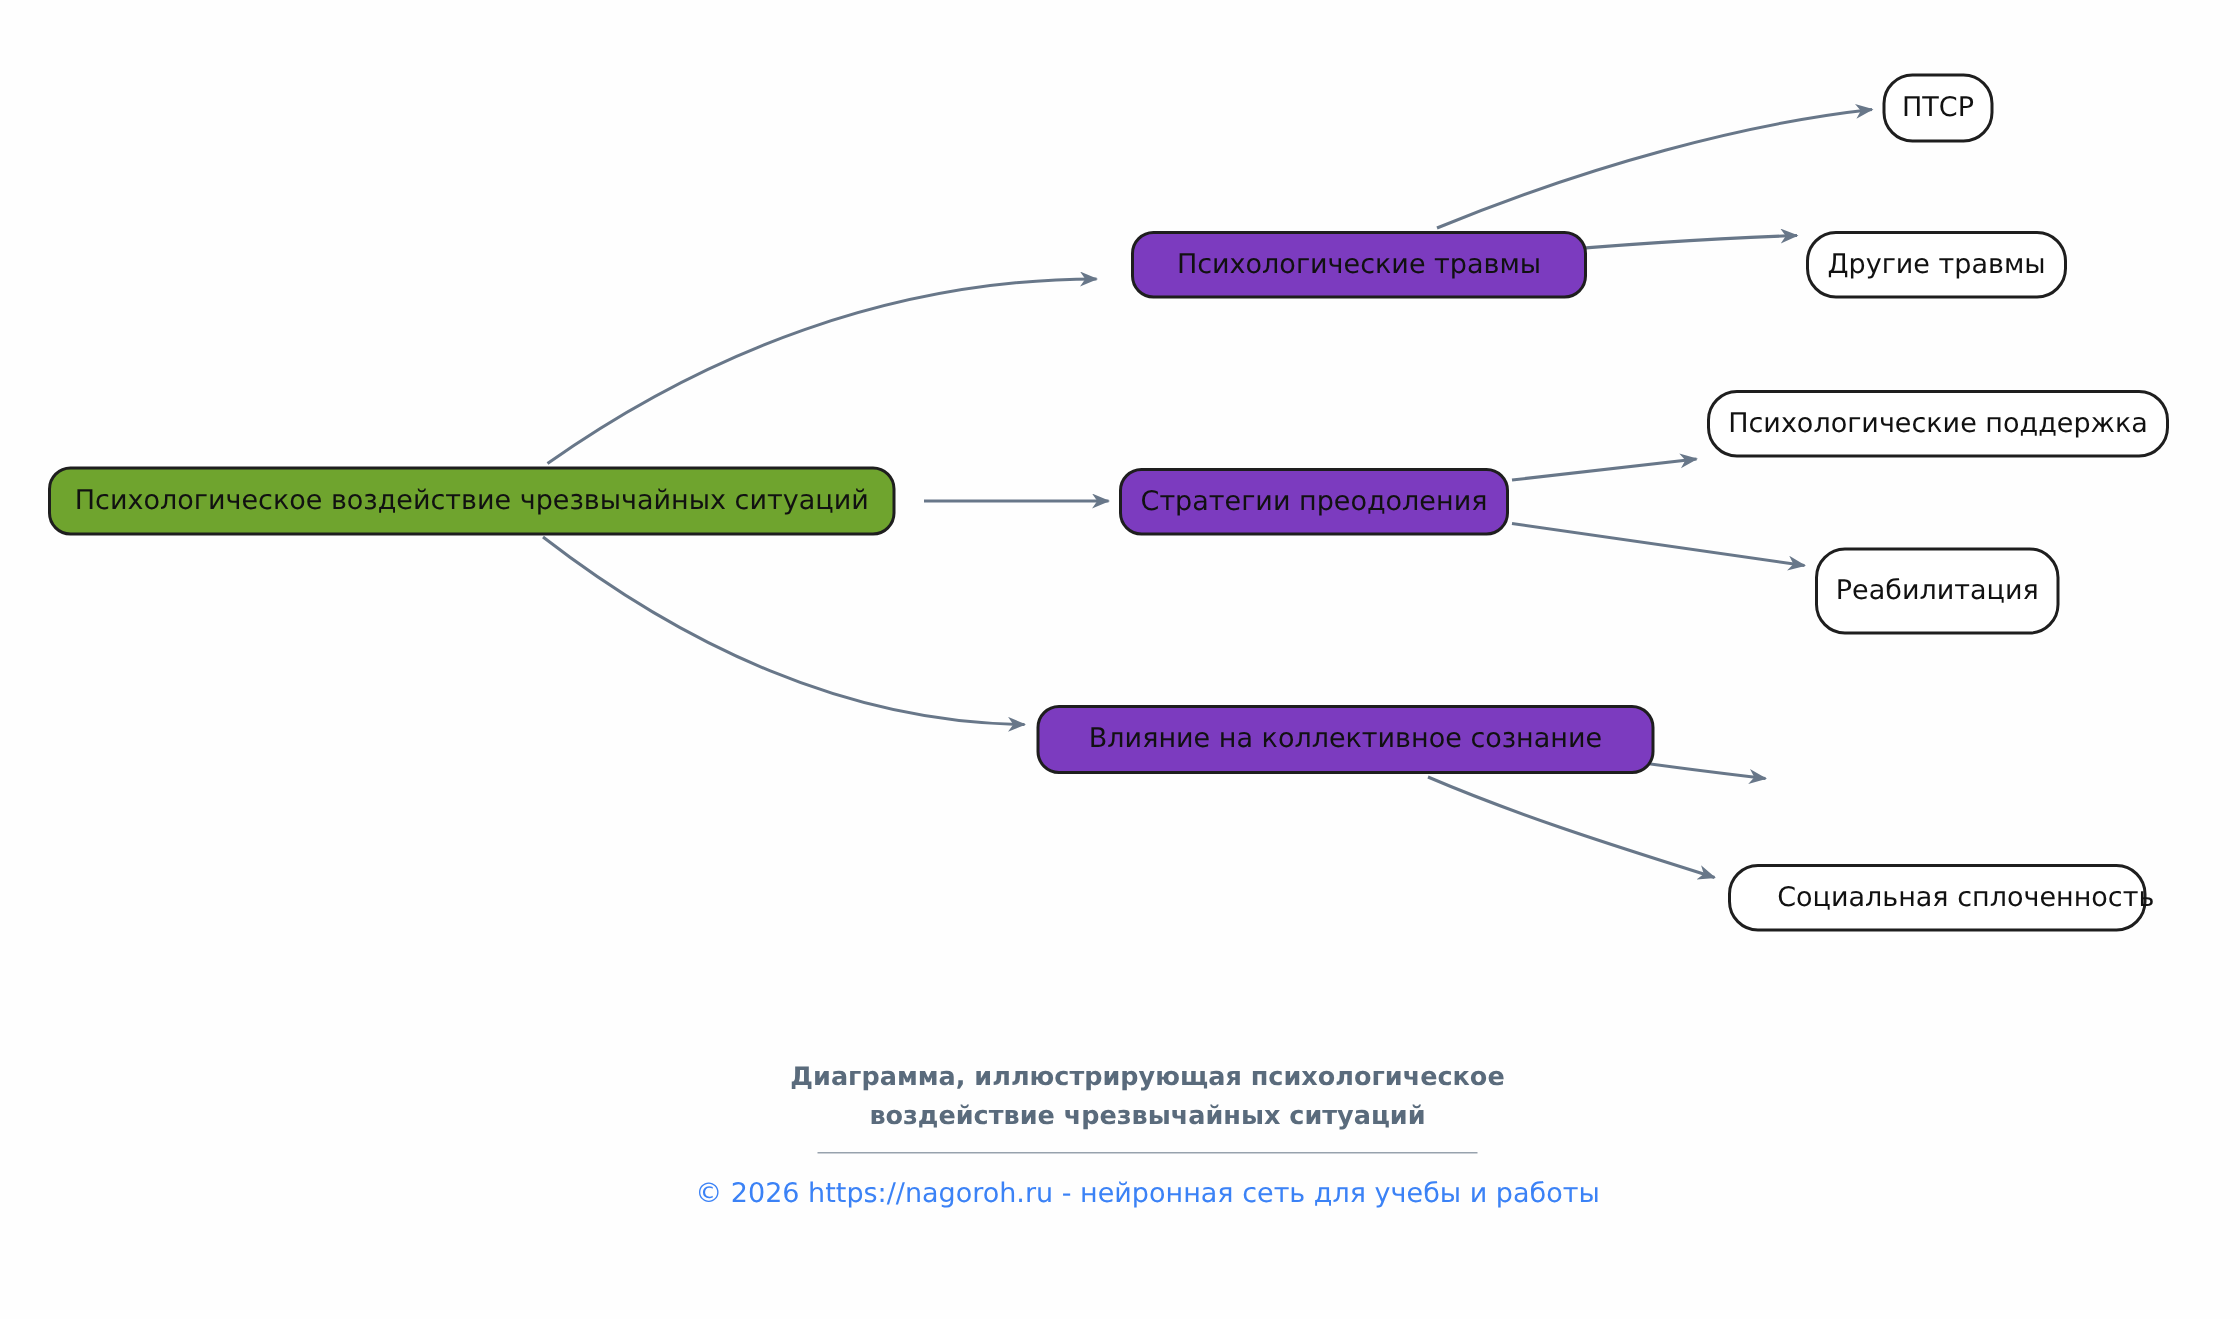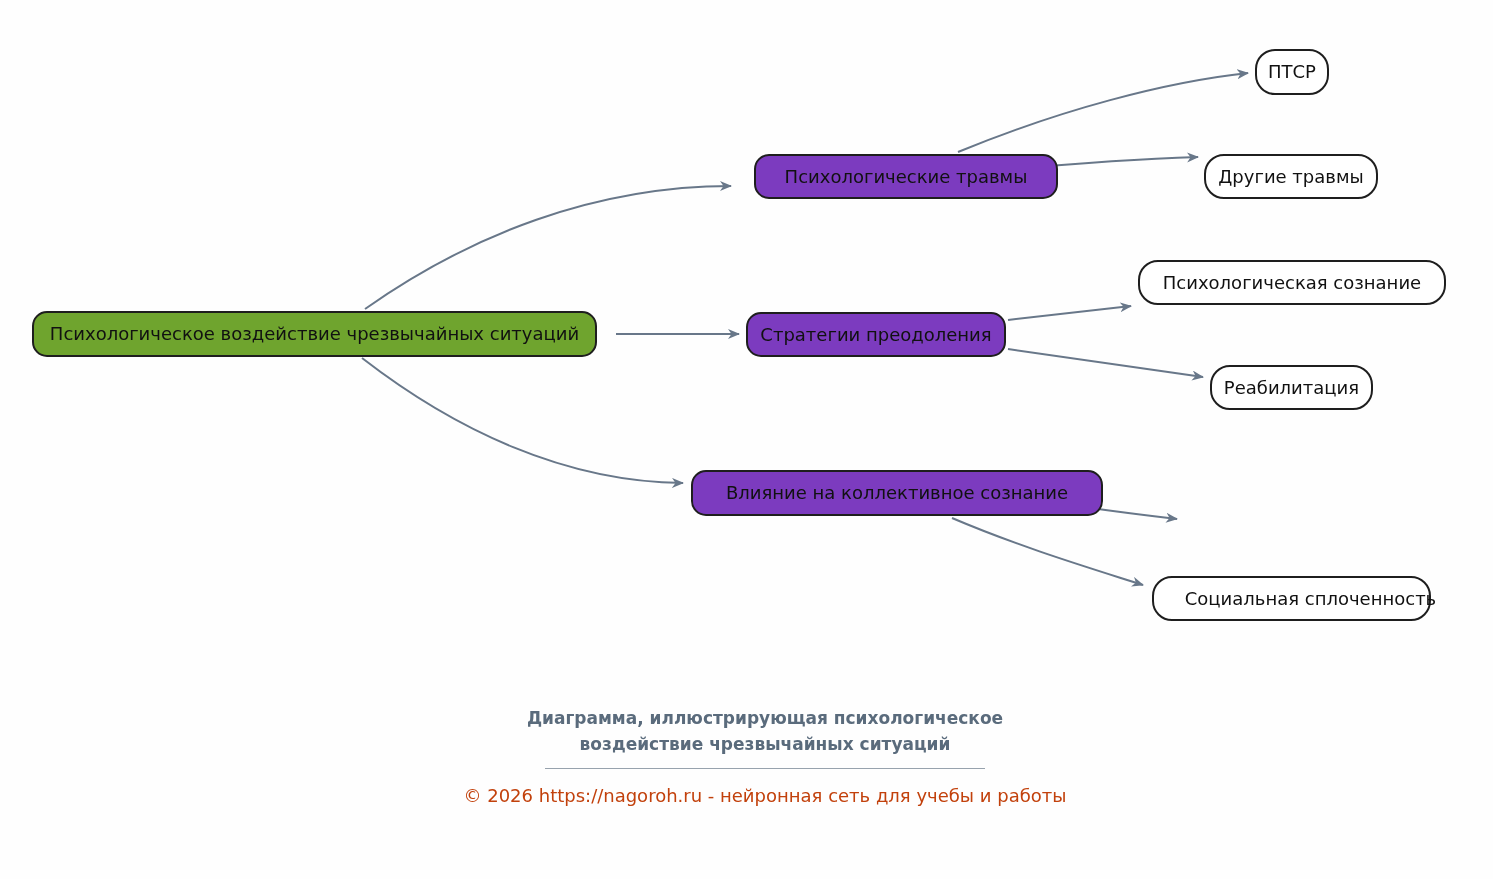--- a/index.html
+++ b/index.html
@@ -103,31 +103,31 @@
     <span>Влияние на коллективное сознание</span>
   </div>
 
   <div class="node leaf" style="left: 1255px; top: 49px; width: 74px; height: 46px; background: rgb(255, 255, 255);">
     <span>ПТСР</span>
   </div>
   <div class="node leaf" style="left: 1204px; top: 154px; width: 174px; height: 45px; background: rgb(255, 255, 255);">
     <span>Другие травмы</span>
   </div>
   <div class="node leaf" style="left: 1138px; top: 260px; width: 308px; height: 45px; background: rgb(255, 255, 255);">
-    <span>Психологическая сознание</span>
+    <span>Психологические поддержка</span>
   </div>
-  <div class="node leaf" style="left: 1210px; top: 365px; width: 163px; height: 45px; background: rgb(255, 255, 255);">
+  <div class="node leaf" style="left: 1210px; top: 365px; width: 163px; height: 58px; background: rgb(255, 255, 255);">
     <span>Реабилитация</span>
   </div>
   <div class="node leaf" style="left: 1152px; top: 576px; width: 279px; height: 45px; background: rgb(255, 255, 255); padding-left: 48px;">
     <span>Социальная сплоченность</span>
   </div>
 
   <div class="footer">
     <div class="caption" style="color: rgb(90, 107, 124);">
       <div>Диаграмма, иллюстрирующая психологическое</div>
       <div>воздействие чрезвычайных ситуаций</div>
     </div>
     <div class="divider"></div>
-    <div class="copyright" style="color: #c2410c;">© 2026 https://nagoroh.ru - нейронная сеть для учебы и работы</div>
+    <div class="copyright" style="color: #3b82f6;">© 2026 https://nagoroh.ru - нейронная сеть для учебы и работы</div>
   </div>
 
 </div>
 
 </body></html>

